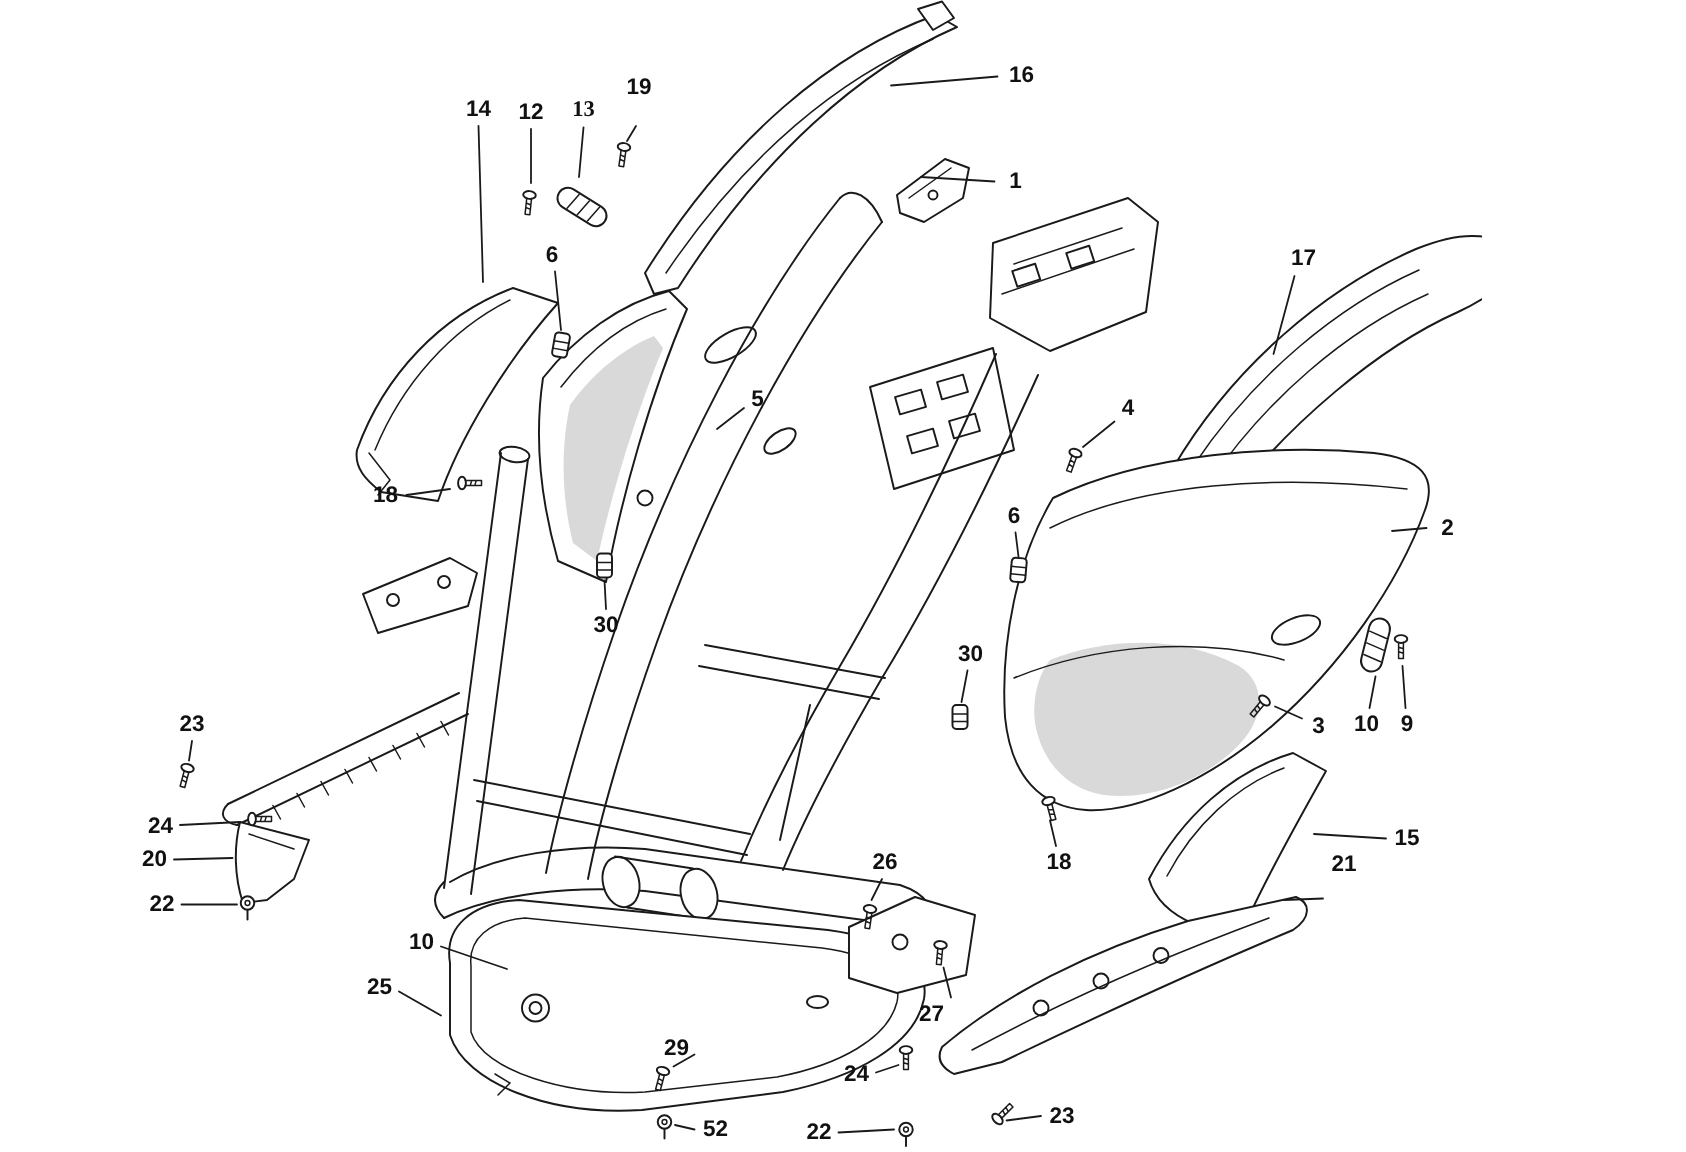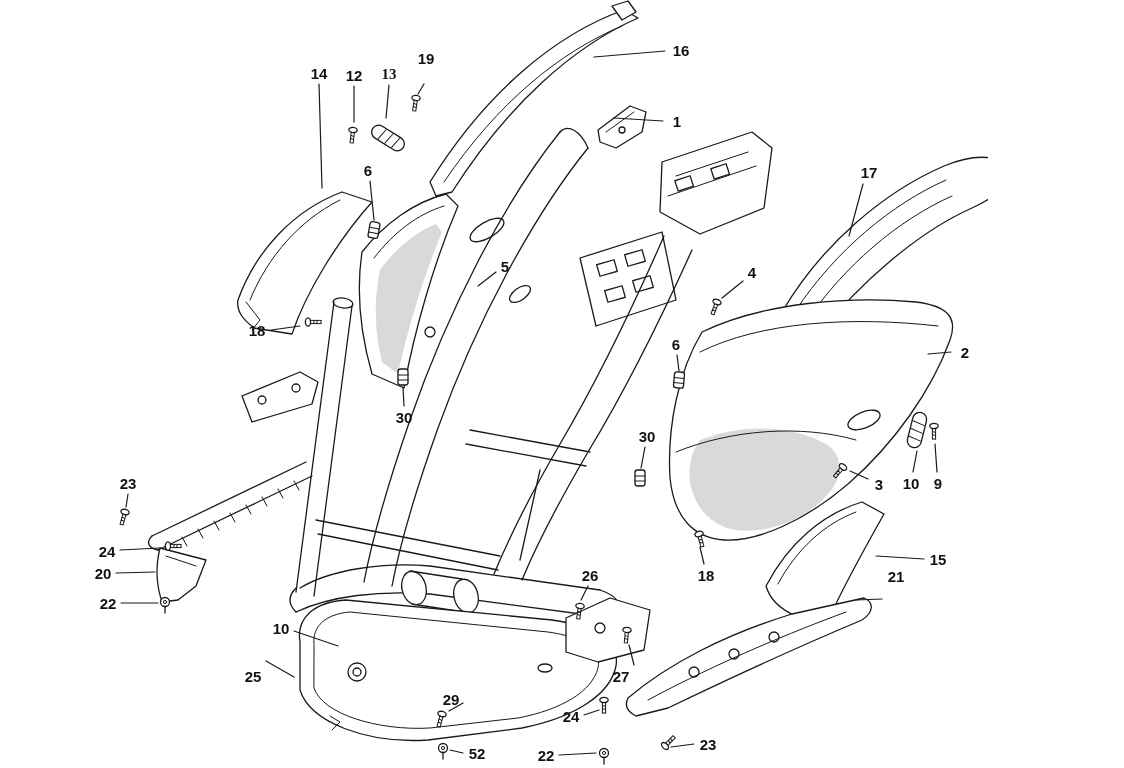--- a/index.html
+++ b/index.html
@@ -246,21 +246,21 @@
       <div class="callout" style="left: 911px; top: 483px;">10</div>
       <div class="callout" style="left: 938px; top: 483px;">9</div>
       <div class="callout" style="left: 107px; top: 551px;">24</div>
       <div class="callout" style="left: 103px; top: 573px;">20</div>
       <div class="callout" style="left: 938px; top: 559px;">15</div>
       <div class="callout" style="left: 108px; top: 603px;">22</div>
       <div class="callout" style="left: 896px; top: 576px;">21</div>
       <div class="callout" style="left: 590px; top: 575px;">26</div>
       <div class="callout" style="left: 706px; top: 575px;">18</div>
       <div class="callout" style="left: 281px; top: 628px;">10</div>
-      <div class="callout" style="left: 253px; top: 676px;">25</div>
+      <div class="callout" style="left: 253px; top: 658px;">25</div>
       <div class="callout" style="left: 621px; top: 676px;">27</div>
       <div class="callout" style="left: 451px; top: 699px;">29</div>
       <div class="callout" style="left: 571px; top: 716px;">24</div>
       <div class="callout" style="left: 477px; top: 753px;">52</div>
       <div class="callout" style="left: 546px; top: 755px;">22</div>
       <div class="callout" style="left: 708px; top: 744px;">23</div>
     </div>
 </div>
 
 </body></html>

